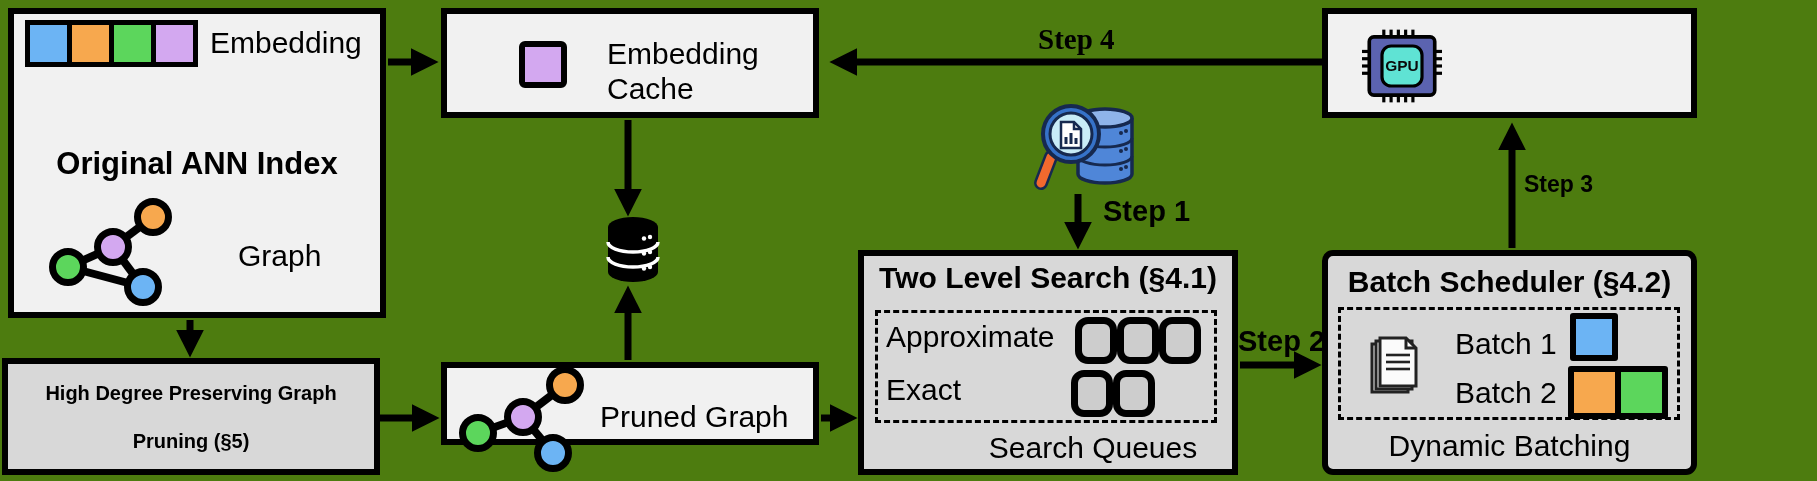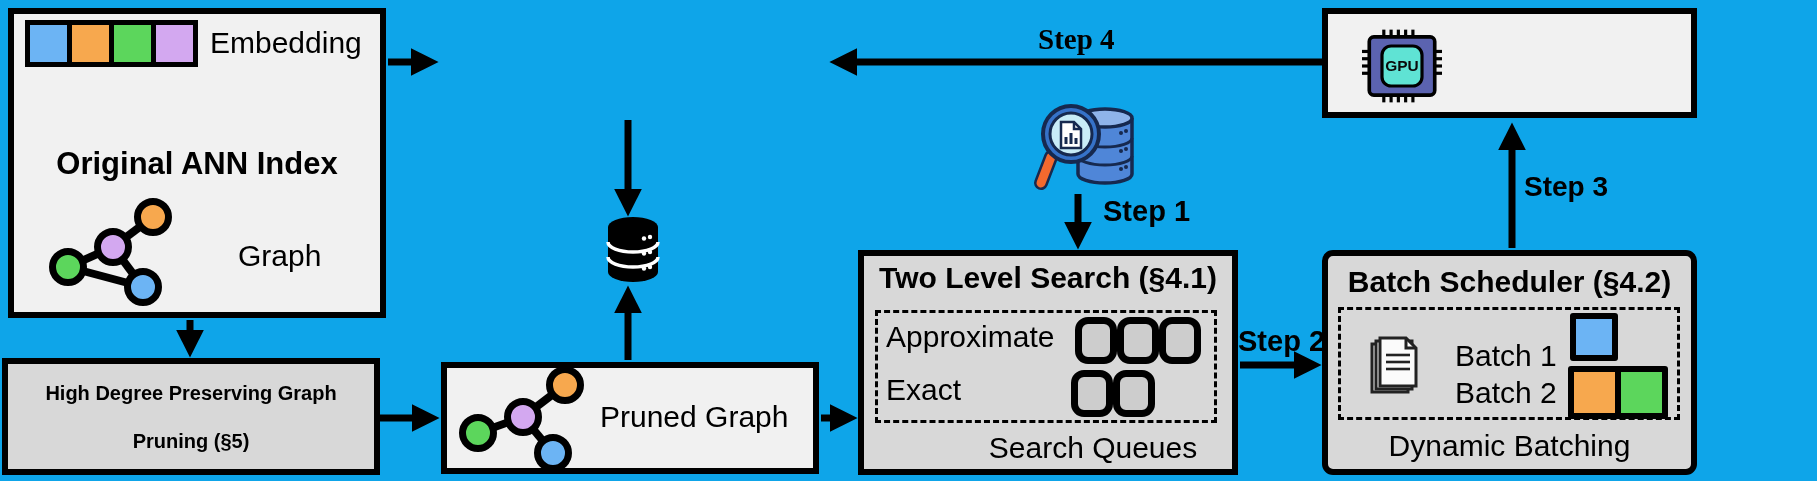--- a/index.html
+++ b/index.html
@@ -1,17 +1,17 @@
 <!DOCTYPE html>
 <html style="--blue: #6cb4f4; --orange: #f7a84e; --green: #5cd65c; --purple: #d3a8f0; --box-light: #f1f1f1; --box-dark: #d8d8d8; --queue-fill: #cdcdcd; --gpu-chip: #5b63b0; --gpu-core: #5fe3d4; --query-db: #4f86d8; --query-db-top: #8fb4ea; --query-ring: #3672c8; --query-lens: #c8ecf7; --query-handle: #f2692e; --query-outline: #16294f; --ink: #000000;"><head>
 <meta charset="utf-8">
 <style>
   html,body{margin:0;padding:0;background:#fff;}
   .canvas{
-    position:relative;width:1817px;height:481px;background:#0ea5e9;overflow:hidden;
+    position:relative;width:1817px;height:481px;background:#4d7c0f;overflow:hidden;
     font-family:"Liberation Sans","DejaVu Sans",sans-serif;color:#000;
   }
   .box{position:absolute;box-sizing:border-box;border:6px solid #000;}
   .light{background:var(--box-light,#f1f1f1);}
   .dark{background:var(--box-dark,#d8d8d8);}
   .t{position:absolute;white-space:nowrap;font-size:30px;line-height:1.08;color:#000;}
   .bold{font-weight:bold;}
   .wrap{white-space:normal;}
   .center{text-align:center;}
   .dashed{position:absolute;box-sizing:border-box;border:3px dashed #000;}
@@ -88,37 +88,41 @@
         <circle cx="107" cy="89" r="15.5" style="fill:var(--blue,#6cb4f4)"></circle>
       </g>
     </svg>
     <div class="t" style="left:224px;top:226px;">Graph</div>
   </div>
 
   <div class="box dark" style="left:2px;top:358px;width:378px;height:117px;display:flex;align-items:center;justify-content:center;">
     <div class="bold center" style="font-size:20px;line-height:48px;width:360px;">High Degree Preserving Graph Pruning (§5)</div>
   </div>
 
+  <div class="box light" style="left:441px;top:8px;width:378px;height:110px;">
+    <div class="cache-sq" style="left:72px;top:27px;"></div>
+    <div class="t wrap" style="left:160px;top:22px;width:190px;line-height:35px;">Embedding Cache</div>
+  </div>
 
   <svg class="icon" style="left:604px;top:216px;" width="58" height="68" viewBox="0 0 58 68">
     <path d="M4,11 v45 a25,10 0 0 0 50,0 v-45" fill="#000"></path>
     <ellipse cx="29" cy="11" rx="25" ry="10" fill="#000"></ellipse>
     <path d="M4,26 a25,10 0 0 0 50,0" fill="none" stroke="#fff" stroke-width="3.5"></path>
     <path d="M4,41 a25,10 0 0 0 50,0" fill="none" stroke="#fff" stroke-width="3.5"></path>
     <g fill="#fff">
       <circle cx="40" cy="22.5" r="2.2"></circle>
         <circle cx="46" cy="21" r="2.2"></circle>
       <circle cx="40" cy="37.5" r="2.2"></circle>
         <circle cx="46" cy="36" r="2.2"></circle>
       <circle cx="40" cy="52.5" r="2.2"></circle>
         <circle cx="46" cy="51" r="2.2"></circle>
     </g>
   </svg>
 
-  <div class="box light" style="left:441px;top:362px;width:378px;height:112px;">
+  <div class="box light" style="left:441px;top:362px;width:378px;height:83px;">
     <svg class="icon" style="left:6px;top:0;" width="136" height="100" viewBox="0 0 136 100">
       <g stroke="#000" stroke-width="8">
         <line x1="25" y1="65" x2="70" y2="49"></line>
         <line x1="70" y1="49" x2="112" y2="17"></line>
         <line x1="70" y1="49" x2="100" y2="85"></line>
       </g>
       <g stroke="#000" stroke-width="7">
         <circle cx="112" cy="17" r="15.5" style="fill:var(--orange,#f7a84e)"></circle>
         <circle cx="70" cy="49" r="15.5" style="fill:var(--purple,#d3a8f0)"></circle>
         <circle cx="25" cy="65" r="15.5" style="fill:var(--green,#5cd65c)"></circle>
@@ -187,31 +191,31 @@
       <rect x="8" y="14" width="36" height="48" fill="#f2f2f2" stroke="#222" stroke-width="3"></rect>
       <rect x="12" y="11" width="36" height="48" fill="#f7f7f7" stroke="#222" stroke-width="3"></rect>
       <path d="M16,8 h26 l10,10 v38 h-36 z" fill="#fbfbfb" stroke="#222" stroke-width="3"></path>
       <path d="M42,8 v10 h10" fill="none" stroke="#222" stroke-width="3"></path>
       <g stroke="#222" stroke-width="2.6">
         <line x1="22" y1="25" x2="46" y2="25"></line>
         <line x1="22" y1="32" x2="46" y2="32"></line>
         <line x1="22" y1="39" x2="46" y2="39"></line>
       </g>
     </svg>
-    <div class="t" style="left:127px;top:84px;">Batch 1</div>
+    <div class="t" style="left:127px;top:72px;">Batch 1</div>
     <div class="b1-sq" style="left:242px;top:57px;"></div>
     <div class="t" style="left:127px;top:121px;">Batch 2</div>
     <div class="b2-pair" style="left:240px;top:110px;">
       <div class="cell c-orange"></div>
       <div class="cell c-green"></div>
     </div>
     <div class="t center" style="left:0;top:174px;width:100%;">Dynamic Batching</div>
   </div>
 
-  <div class="t bold" style="left:1524px;top:172px;font-size:28px;">Step 3</div>
+  <div class="t bold" style="left:1524px;top:172px;font-size:23px;">Step 3</div>
 
   <div class="box light" style="left:1322px;top:8px;width:375px;height:110px;">
     <svg class="icon" style="left:26px;top:12px;" width="96" height="80" viewBox="0 0 96 88">
       <g stroke="#000" stroke-width="3.5">
         <line x1="28" y1="4" x2="28" y2="12"></line>
           <line x1="36" y1="4" x2="36" y2="12"></line>
         <line x1="44" y1="4" x2="44" y2="12"></line>
           <line x1="52" y1="4" x2="52" y2="12"></line>
         <line x1="60" y1="4" x2="60" y2="12"></line>
         <line x1="28" y1="76" x2="28" y2="84"></line>

